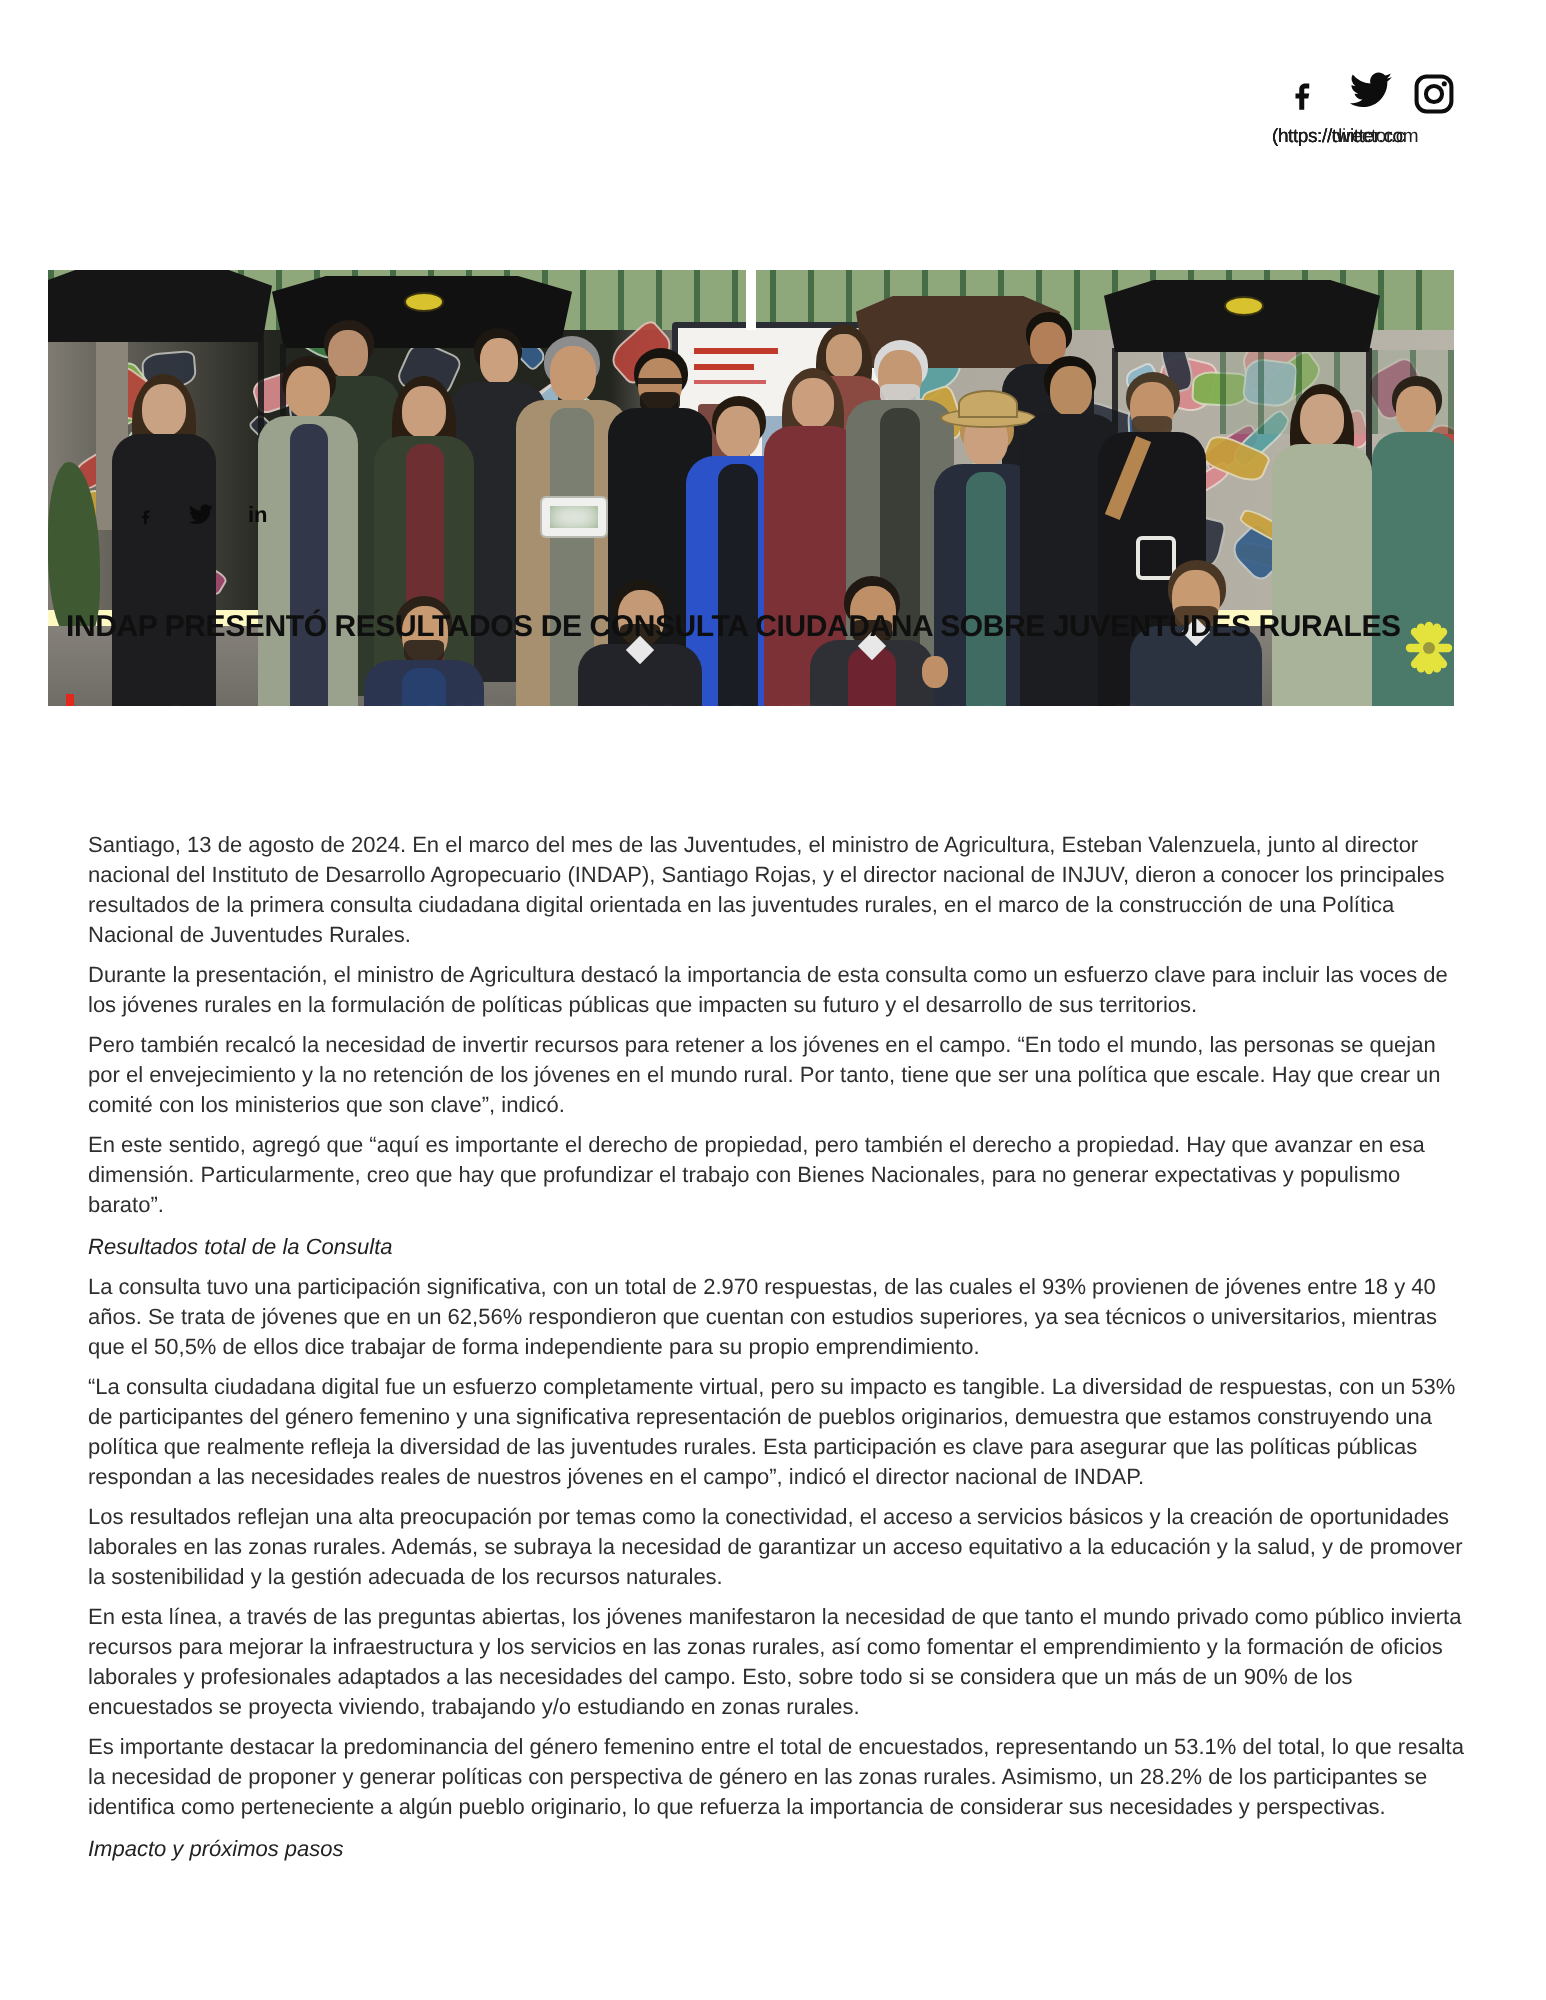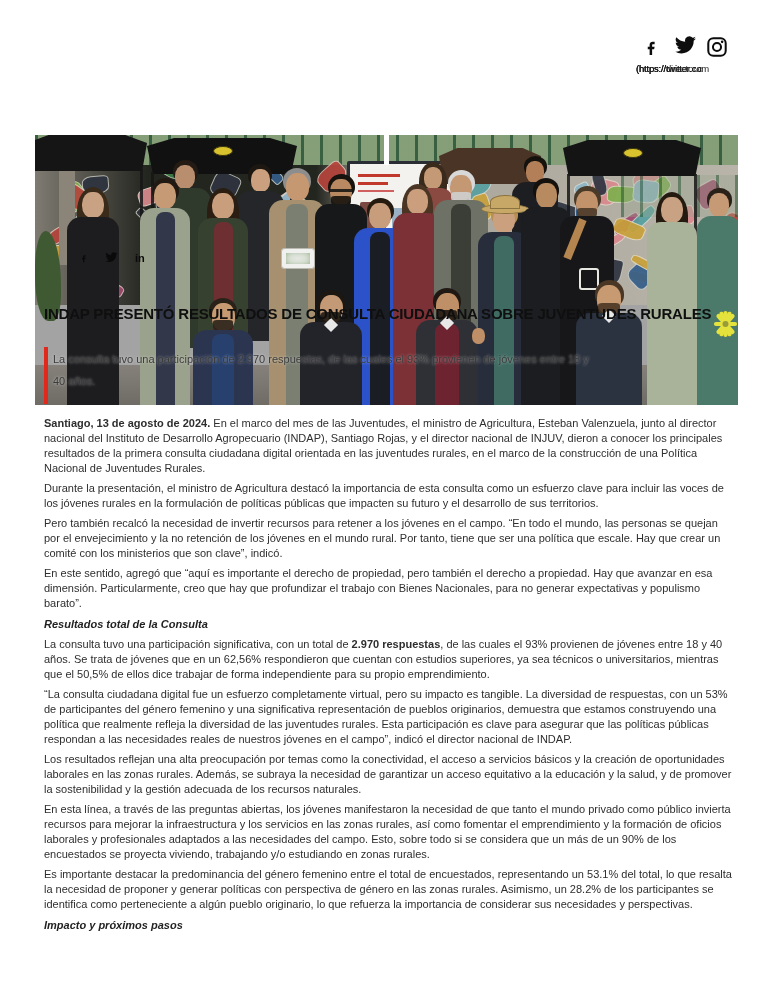--- a/index.html
+++ b/index.html
@@ -13,22 +13,22 @@
   .top-social{position:absolute;top:36px;left:630px;width:143px;height:44px;}
   .top-social a{position:absolute;top:0;color:#0d0d0d;text-decoration:none;display:block;}
   .soc-f{left:14px;} .soc-t{left:44px;top:3px;} .soc-i{left:76px;}
   .url-garble{position:absolute;top:27px;left:6px;width:137px;height:14px;}
   .url-garble span{
     position:absolute;left:0;top:0;white-space:nowrap;
     font-size:9.5px;color:#1e1e1e;letter-spacing:-0.2px;
   }
   
   .photo{
-    position:absolute;left:35px;top:135px;width:703px;height:270px;
-    overflow:hidden;background:#a3a3a3;
+    position:absolute;left:24px;top:135px;width:703px;height:218px;
+    overflow:hidden;background:#fef9c3;
   }
   .mural{
     position:absolute;left:0;top:30px;width:703px;height:140px;
     background:linear-gradient(90deg,#7f7b72 0%,#23251f 16%,#23251f 40%,#a8a499 48%,#b8b4a9 100%);
   }
   .fence{
     position:absolute;left:0;top:0;width:703px;height:42px;
     background:repeating-linear-gradient(90deg,rgba(38,84,48,.85) 0 3px,rgba(130,158,115,.9) 3px 19px);
     border-bottom:4px solid #2c5a38;
   }
@@ -62,21 +62,21 @@
     text-shadow:0 0 3px rgba(255,255,255,.55);
   }
   .logo-asterisk{position:absolute;left:677px;top:174px;z-index:62;}
   
   .article{
     position:absolute;left:44px;top:416px;width:689px;
     font-size:11px;line-height:15px;color:#2e2e2e;
   }
   .article p{margin:0 0 5px 0;}
   .article .h{margin:6px 0 5px 0;font-weight:bold;font-style:italic;color:#222;}
-  .article .b{font-weight:bold;}
+  .article .b{font-weight:normal;}
   .article .i{font-style:italic;}
 </style>
 </head>
 <body>
 
 <div class="top-social">
   <a href="#" class="soc-f">
     <span>
       <svg width="15" height="24" viewBox="0 0 24 24" fill="#0d0d0d">
           <path d="M17 2h-3.2C11 2 9 4 9 6.8V10H6v4h3v9h4v-9h3.2l.8-4h-4V6.8c0-.5.4-.8.9-.8H17z"></path>

